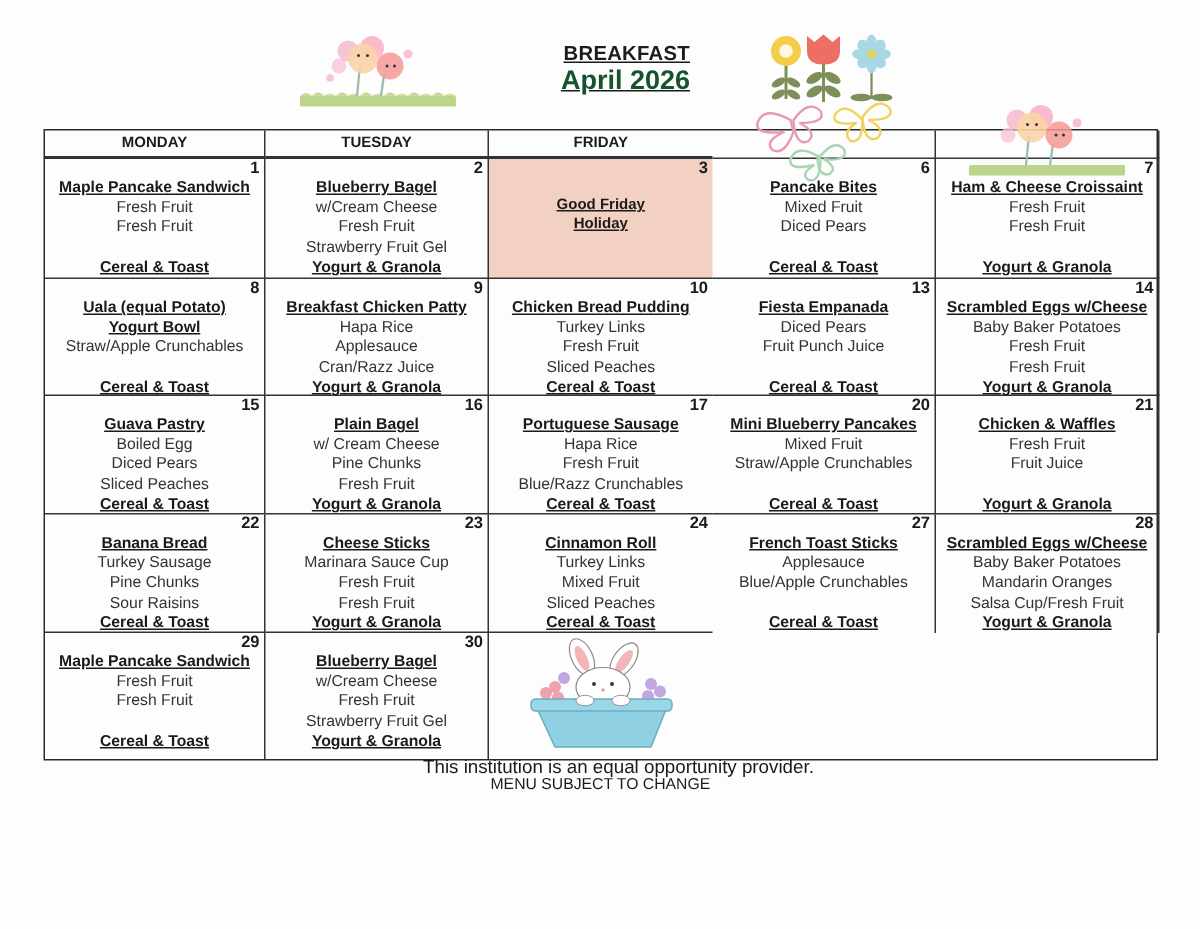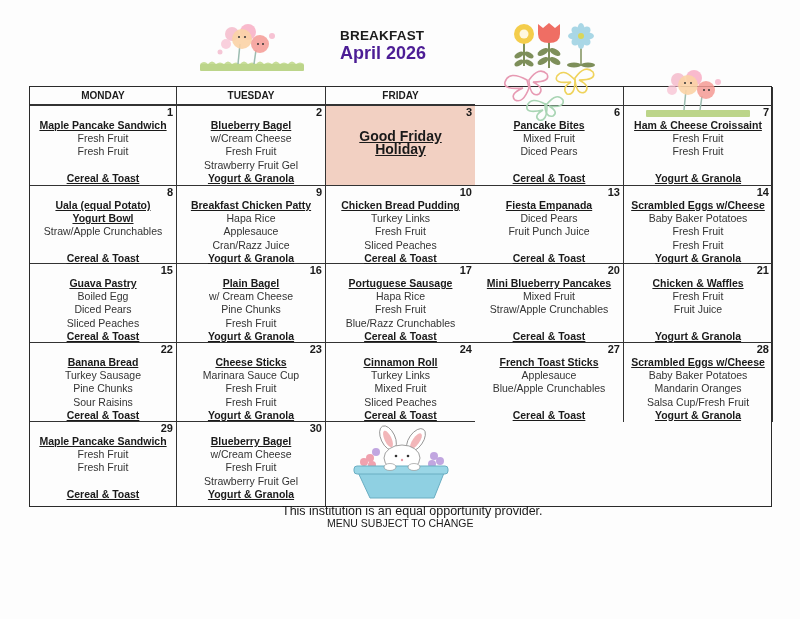--- a/index.html
+++ b/index.html
@@ -1,21 +1,21 @@
 <!DOCTYPE html>
 <html><head>
 <meta charset="utf-8">
 <style>
   * { box-sizing: border-box; margin: 0; padding: 0; }
   html, body { width: 800px; height: 619px; background: #fdfdfd; overflow: hidden; }
   body { position: relative; font-family: "Liberation Sans", sans-serif; color: #1a1a1a; }
 
-  .title-block { position: absolute; left: 340px; top: 28px; width: 120px; text-align: left; }
+  .title-block { position: absolute; left: 340px; top: 28px; width: 120px; text-align: right; text-decoration: underline; }
   .title-meal { font-weight: bold; font-size: 13.5px; letter-spacing: 0.2px; color: #1c1c1c; line-height: 15px; }
-  .title-month { font-weight: bold; font-size: 18px; color: #4c1d95; line-height: 20px; }
+  .title-month { font-weight: bold; font-size: 18px; color: #14532d; line-height: 20px; }
 
   .art { position: absolute; }
 
   .calendar {
     position: absolute; left: 29px; top: 86px; width: 743px;
     border: 1.5px solid #2a2a2a;
     display: grid;
     grid-template-columns: 147px 149px 149px 149px 149px;
     grid-template-rows: 19px 80px 78px 79px 79px 84px;
   }
@@ -28,21 +28,21 @@
     position: relative; border-right: 1.5px solid #333; border-bottom: 1.5px solid #333;
     text-align: center; font-size: 10.5px; line-height: 13.2px; padding-top: 13px;
   }
   .col-last { border-right: none; }
   .row-last { border-bottom: none; }
   .daynum { position: absolute; right: 3px; top: 0px; font-weight: bold; font-size: 11px; line-height: 12px; }
   .line { color: #333; white-space: nowrap; }
   .line.b { font-weight: bold; color: #1a1a1a; text-decoration: underline; }
   .line.gap { height: 13.2px; }
   .holiday { background: #f2d0c2; }
-  .holiday .hol-text { padding-top: 11px; font-weight: bold; font-size: 14px; line-height: 13.2px; }
+  .holiday .hol-text { padding-top: 11px; font-weight: bold; font-size: 10px; line-height: 13.2px; }
 
   .footer1 { position: absolute; left: 270px; top: 504px; font-size: 12.5px; color: #1a1a1a; line-height: 14px; margin-left: 12px; }
   .footer2 { position: absolute; left: 327px; top: 517px; font-size: 10.5px; color: #1a1a1a; line-height: 12px; }
 </style>
 </head>
 <body>
 
 <div class="art" style="left:198px; top:22px; width:108px; height:52px;">
   <svg width="108" height="52" viewBox="0 0 108 52">
     <rect x="2" y="42" width="104" height="7" fill="#bcd58a" rx="1"></rect>

